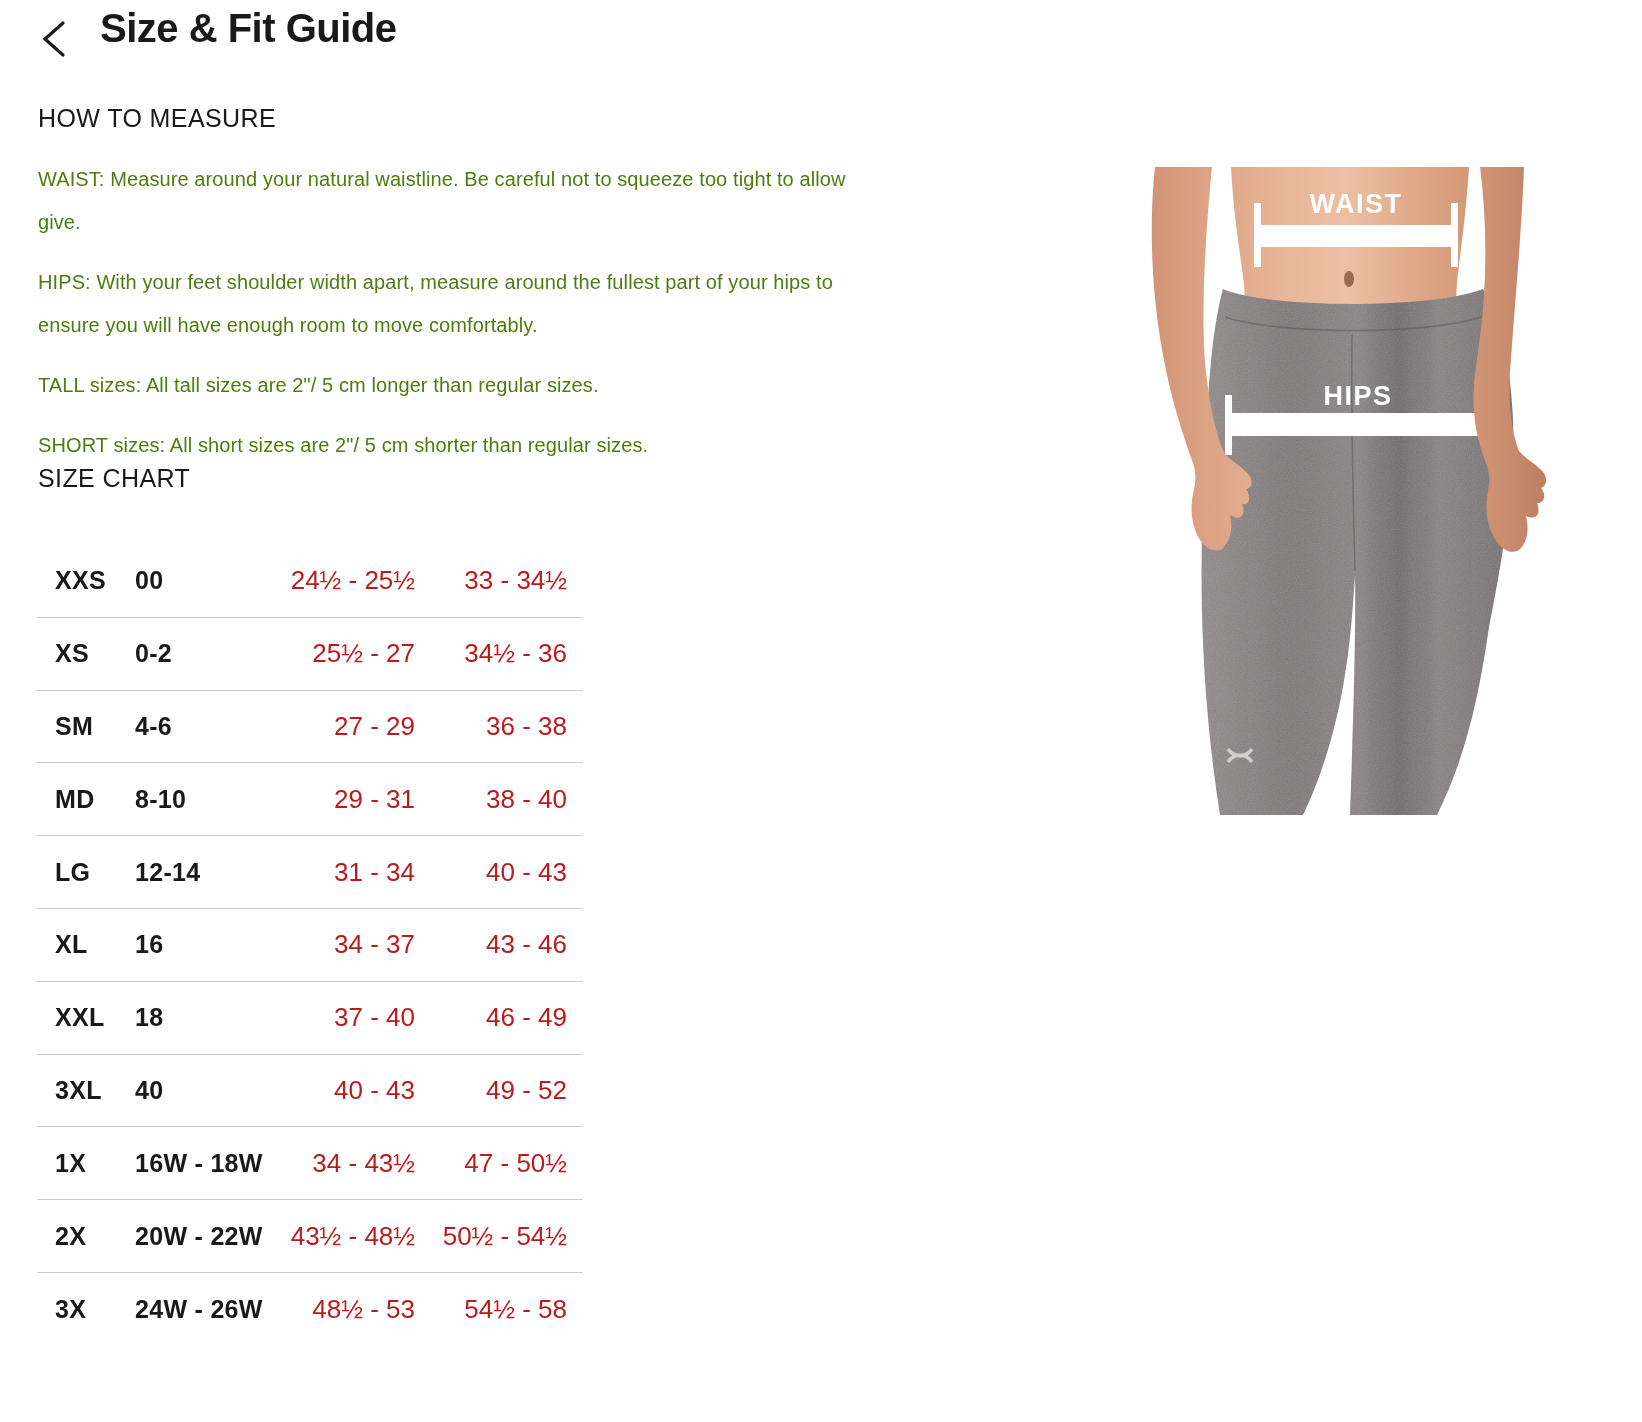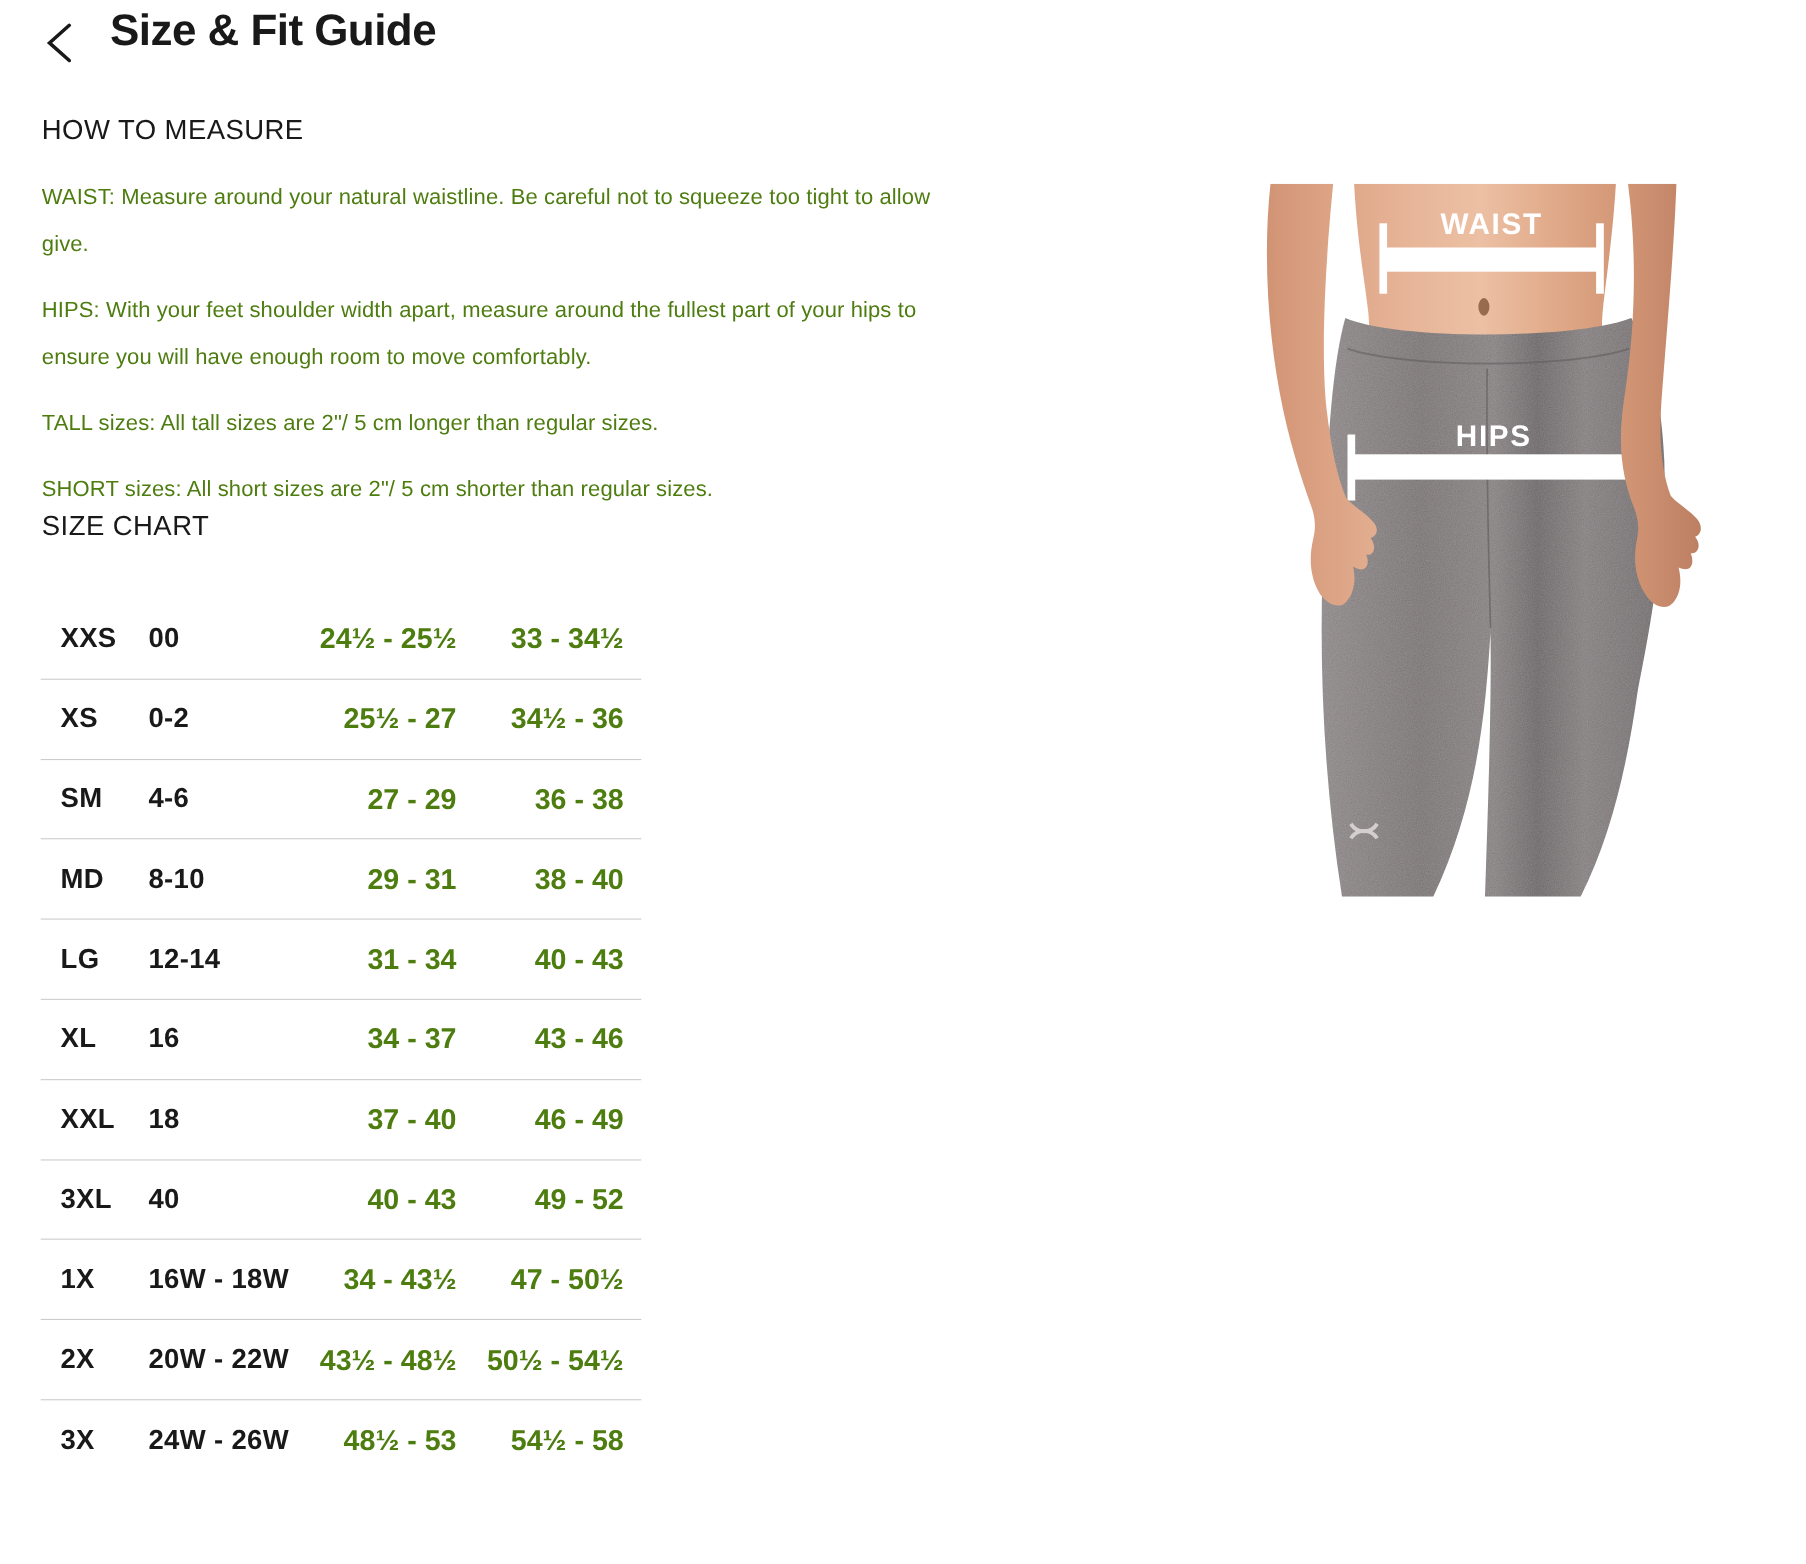--- a/index.html
+++ b/index.html
@@ -48,21 +48,21 @@
   .thead .h2 { text-align: center; padding-left: 30px; }
   .thead .h3, .thead .h4 { text-align: right; }
   .trow {
     height: 72.8px;
     border-bottom: 1px solid #cccccc;
     font-size: 26px;
   }
   .trow:last-child { border-bottom: none; }
   .c1 { padding-left: 18px; font-weight: 700; font-size: 25px; letter-spacing: 0.3px; }
   .c2 { font-weight: 700; font-size: 25px; letter-spacing: 0.3px; }
-  .c3, .c4 { text-align: right; color: #4d7c0f; font-weight: bold; }
+  .c3, .c4 { text-align: right; color: #b91c1c; }
   .model-figure {
     position: absolute; left: 1076px; top: 150px;
     width: 460px; height: 650px; margin: 17px;
   }
   .model-figure svg { display: block; }
   .measure-label {
     font-family: "Liberation Sans", sans-serif;
     font-size: 27px; font-weight: 700; fill: #ffffff; letter-spacing: 1.5px;
   }
 </style>

